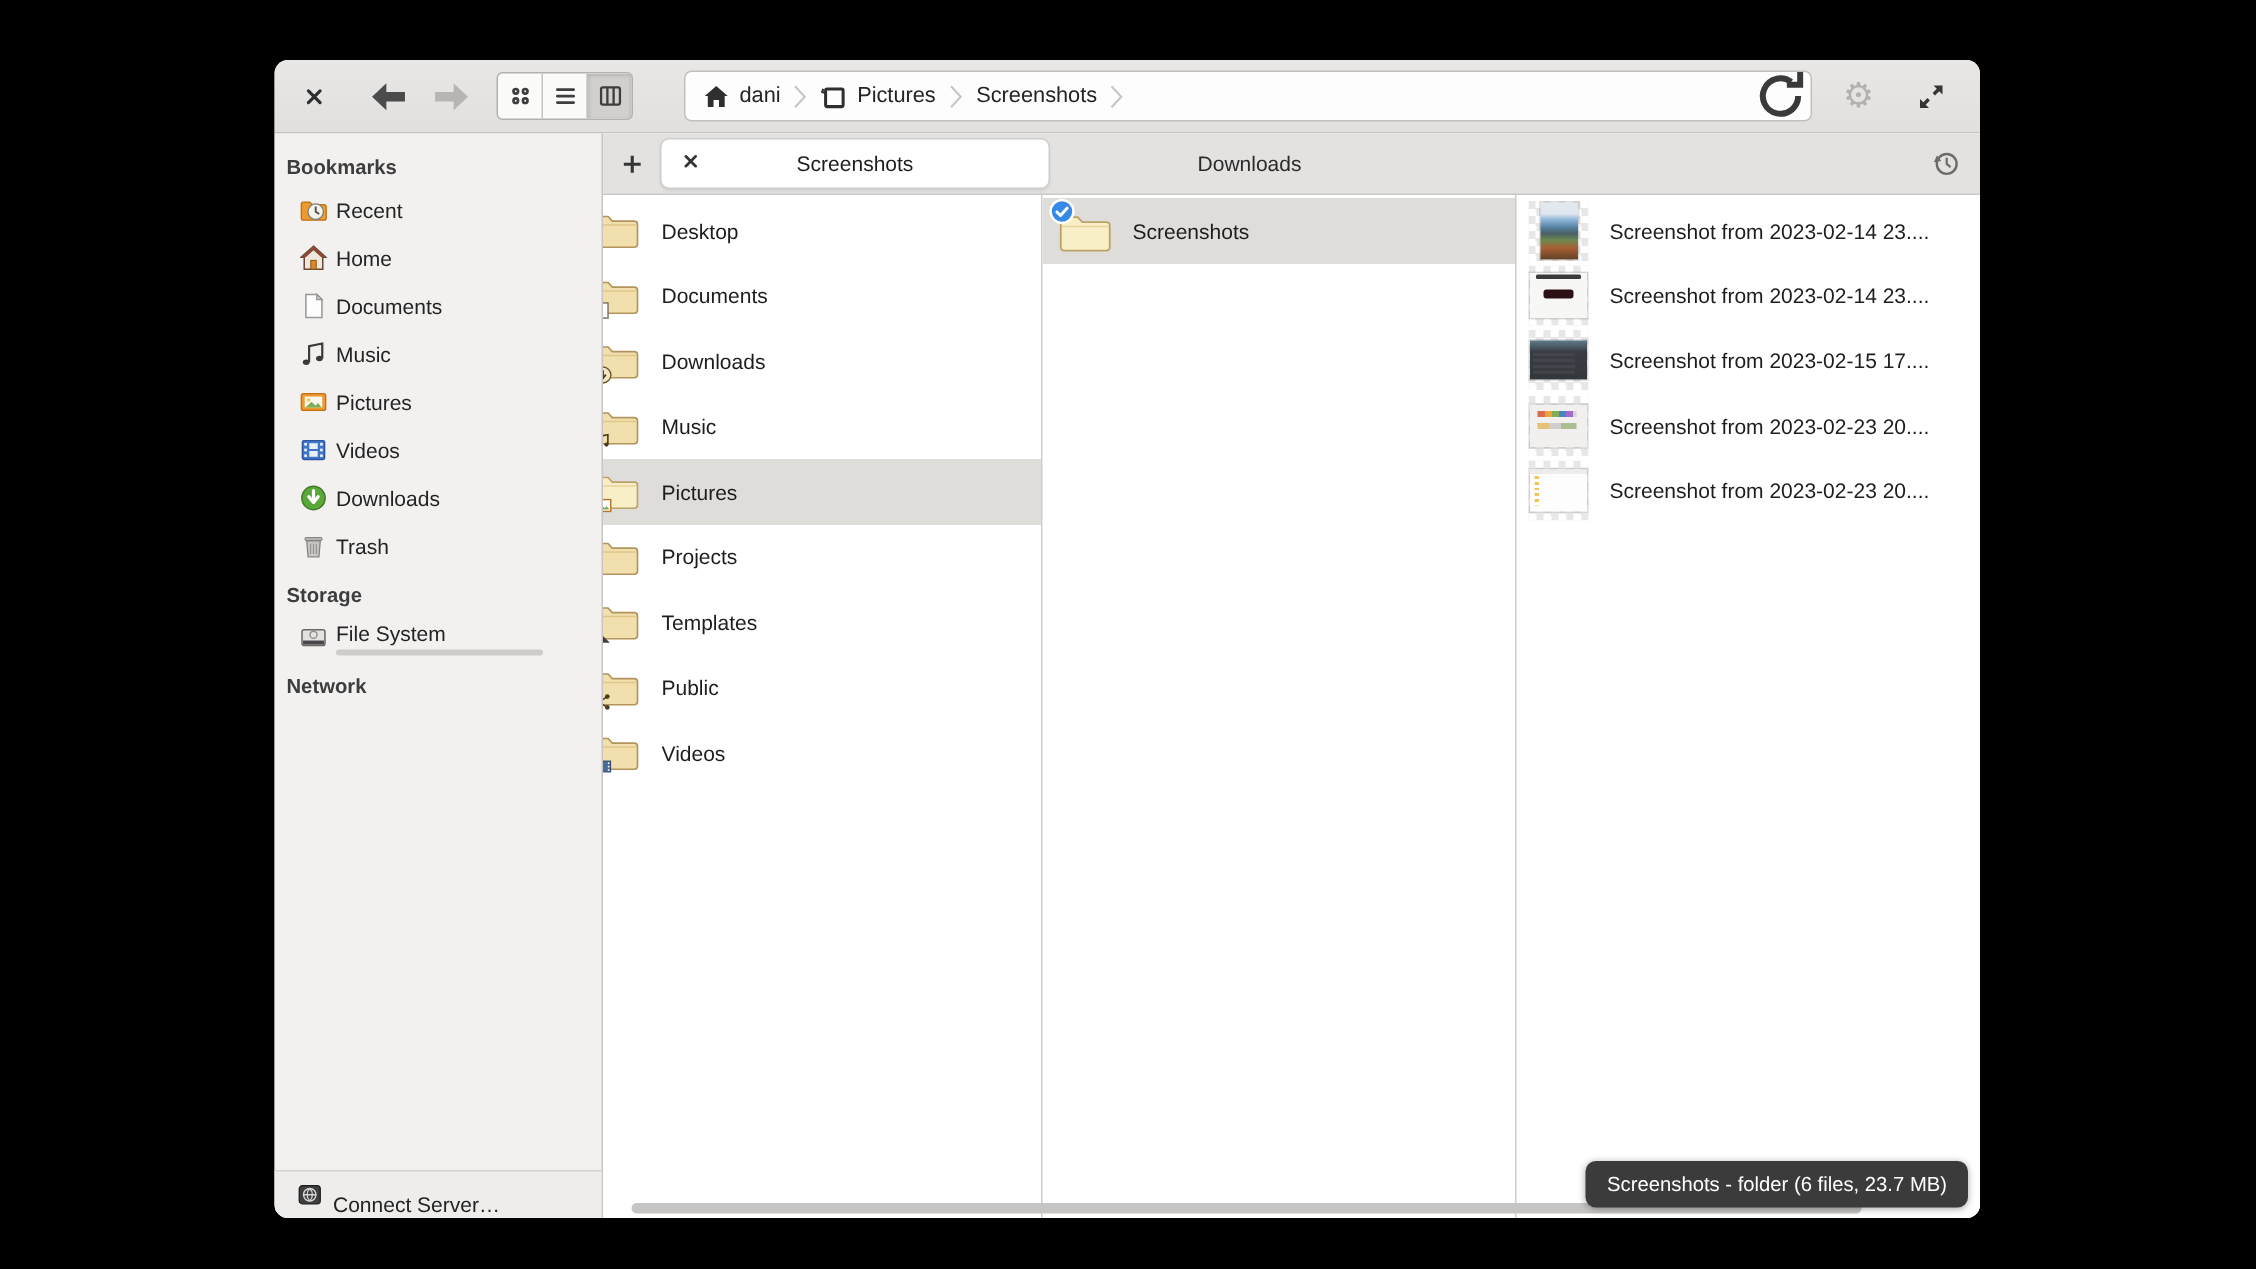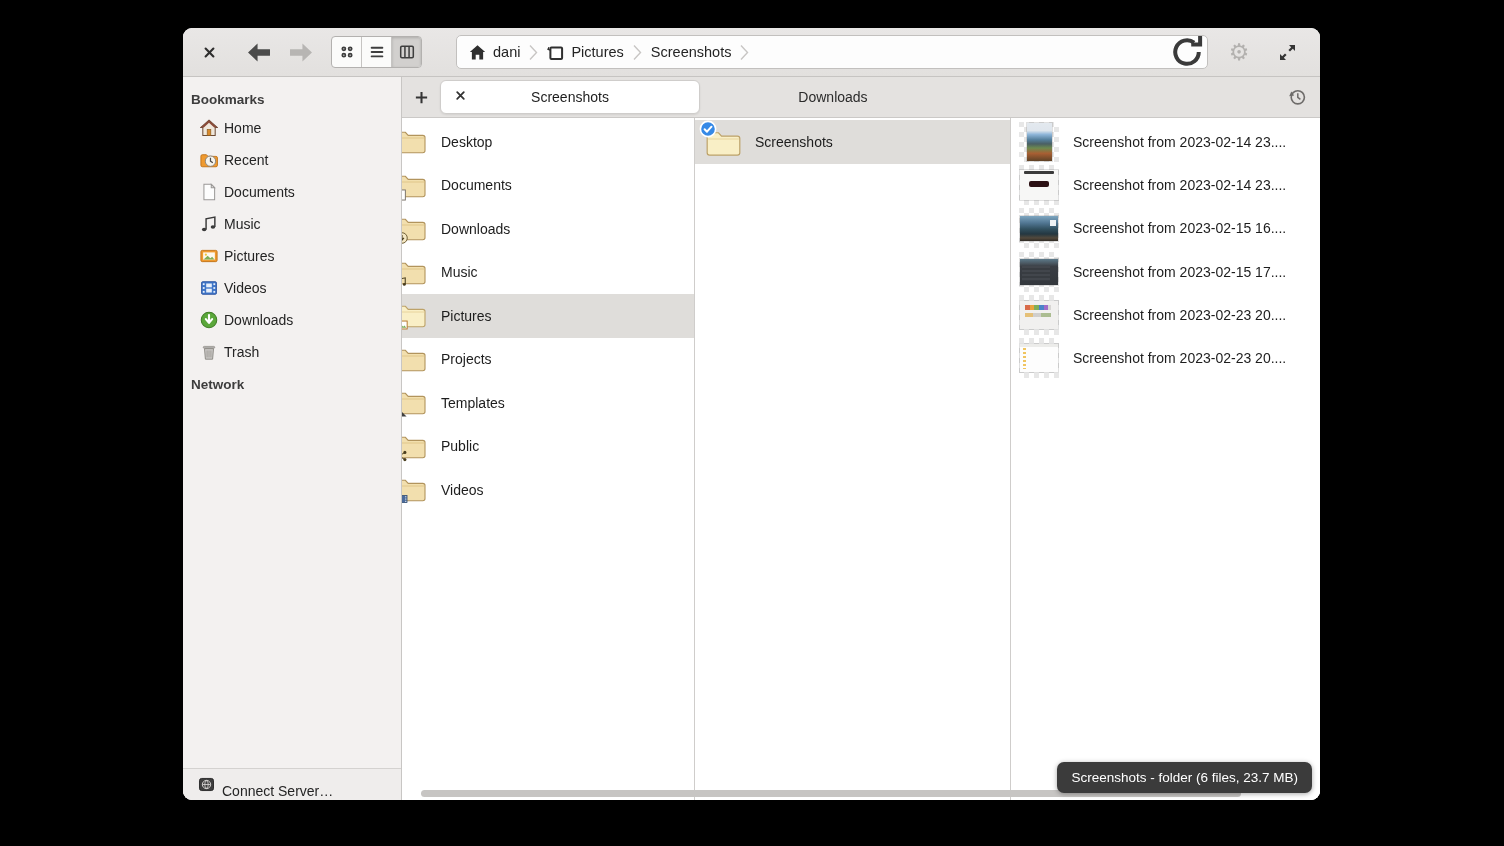--- a/index.html
+++ b/index.html
@@ -2,21 +2,21 @@
 <html><head>
 <meta charset="utf-8">
 <style>
   html,body{margin:0;padding:0;}
   body{
     width:1504px;height:846px;background:#000;position:relative;overflow:hidden;
     font-family:"Liberation Sans","DejaVu Sans",sans-serif;
     -webkit-font-smoothing:antialiased;
   }
   .window{
-    position:absolute;left:183px;top:28px;width:1137px;height:772px;
+    position:absolute;left:183px;top:40px;width:1137px;height:772px;
     background:#fff;border-radius:9px;overflow:hidden;
     box-shadow:0 12px 40px rgba(0,0,0,.55), 0 0 0 1px rgba(0,0,0,.35);
     display:flex;flex-direction:column;
   }
   
   .toolbar{
     height:48px;flex:none;background:linear-gradient(#e9e7e6,#e2e0de);
     border-bottom:1px solid #c6c4c2;display:flex;align-items:center;padding:0 14px;
   }
   .tb-btn{background:none;border:none;padding:0;display:flex;align-items:center;justify-content:center;cursor:default;}
@@ -254,41 +254,41 @@
   <div class="win-body">
 
     <aside class="sidebar">
       <div class="sidebar-sections" id="sidebar-sections">
   <div class="section">
     <div class="section-title">Bookmarks</div>
     <div class="section-items">
   <div class="side-item">
     <span class="ic">
                   <svg viewBox="0 0 16 16">
+                    <path d="M0.8 4.6 q0-1.3 1.3-1.3 h3.6 l1.5 1.5 h7 q1.3 0 1.3 1.3 v6.6 q0 1.3-1.3 1.3 H2.1 q-1.3 0-1.3-1.3 Z" fill="#ef9a2f" stroke="#c07015" stroke-width="0.8"></path>
+                    <circle cx="9.3" cy="9" r="4.6" fill="#f6f3ea" stroke="#82807e" stroke-width="0.8"></circle>
+                    <path d="M9.3 5.9 V9 L11.4 10.4" stroke="#4c4c4c" stroke-width="1.1" fill="none"></path>
+                  </svg>
+                </span>
+    <span class="side-text">
+      <span class="side-label">Recent</span>
+
+    </span>
+  </div>
+
+  <div class="side-item">
+    <span class="ic">
+                  <svg viewBox="0 0 16 16">
                     <path d="M8 1 L15.4 7.6 H13.5 V14.6 H2.5 V7.6 H0.6 Z" fill="#efe7db" stroke="#6b4a35" stroke-width="0.9"></path>
                     <path d="M8 1 L15.4 7.6 H12.6 L8 3.4 L3.4 7.6 H0.6 Z" fill="#8a4a38"></path>
                     <rect x="6.4" y="9.4" width="3.2" height="5.2" fill="#d98a2b" stroke="#8a5a1e" stroke-width="0.6"></rect>
                   </svg>
                 </span>
     <span class="side-text">
       <span class="side-label">Home</span>
-
-    </span>
-  </div>
-
-  <div class="side-item">
-    <span class="ic">
-                  <svg viewBox="0 0 16 16">
-                    <path d="M0.8 4.6 q0-1.3 1.3-1.3 h3.6 l1.5 1.5 h7 q1.3 0 1.3 1.3 v6.6 q0 1.3-1.3 1.3 H2.1 q-1.3 0-1.3-1.3 Z" fill="#ef9a2f" stroke="#c07015" stroke-width="0.8"></path>
-                    <circle cx="9.3" cy="9" r="4.6" fill="#f6f3ea" stroke="#82807e" stroke-width="0.8"></circle>
-                    <path d="M9.3 5.9 V9 L11.4 10.4" stroke="#4c4c4c" stroke-width="1.1" fill="none"></path>
-                  </svg>
-                </span>
-    <span class="side-text">
-      <span class="side-label">Recent</span>
 
     </span>
   </div>
 
   <div class="side-item">
     <span class="ic">
                   <svg viewBox="0 0 16 16">
                     <path d="M3.5 1.2 H10 L13 4.2 V14.8 H3.5 Z" fill="#fdfdfd" stroke="#9a9896" stroke-width="0.9"></path>
                     <path d="M10 1.2 V4.2 H13 Z" fill="#e4e2e0" stroke="#9a9896" stroke-width="0.9"></path>
                   </svg>
@@ -372,20 +372,38 @@
                   </svg>
                 </span>
     <span class="side-text">
       <span class="side-label">Trash</span>
 
     </span>
   </div>
 </div>
   </div>
 
+  <div class="section">
+    <div class="section-title">Storage</div>
+    <div class="section-items">
+  <div class="side-item">
+    <span class="ic">
+                  <svg viewBox="0 0 16 16">
+                    <rect x="1.2" y="3.4" width="13.6" height="9.4" rx="1.3" fill="#e4e2e0" stroke="#6a6866" stroke-width="0.9"></rect>
+                    <rect x="1.8" y="9.8" width="12.4" height="2.4" fill="#48464a"></rect>
+                    <circle cx="8" cy="6.4" r="2.1" fill="none" stroke="#8d8b89" stroke-width="0.8"></circle>
+                  </svg>
+                </span>
+    <span class="side-text">
+      <span class="side-label">File System</span>
+      <span class="usage" style="display: block;"><span class="usage-fill" style="width: 13%;"></span></span>
+    </span>
+  </div>
+</div>
+  </div>
 
   <div class="section">
     <div class="section-title">Network</div>
   </div>
 </div>
       <div class="connect-row">
         <span class="ic">
             <svg viewBox="0 0 16 16">
               <rect x="1.4" y="2.3" width="13.2" height="11.4" rx="2" fill="#3e3e3e" stroke="#1e1e1e" stroke-width="0.8"></rect>
               <circle cx="8" cy="8" r="3.9" fill="none" stroke="#d8d6d4" stroke-width="0.9"></circle>
@@ -598,26 +616,20 @@
     <span class="file-label">Screenshot from 2023-02-14 23....</span>
   </div>
 
   <div class="file-row">
     <span class="thumb">
                 <span class="img img-light-dialog"></span>
               </span>
     <span class="file-label">Screenshot from 2023-02-14 23....</span>
   </div>
 
-  <div class="file-row">
-    <span class="thumb">
-                <span class="img img-mountain-wide"></span>
-              </span>
-    <span class="file-label">Screenshot from 2023-02-15 16....</span>
-  </div>
 
   <div class="file-row">
     <span class="thumb">
                 <span class="img img-dark-window"></span>
               </span>
     <span class="file-label">Screenshot from 2023-02-15 17....</span>
   </div>
 
   <div class="file-row">
     <span class="thumb">

